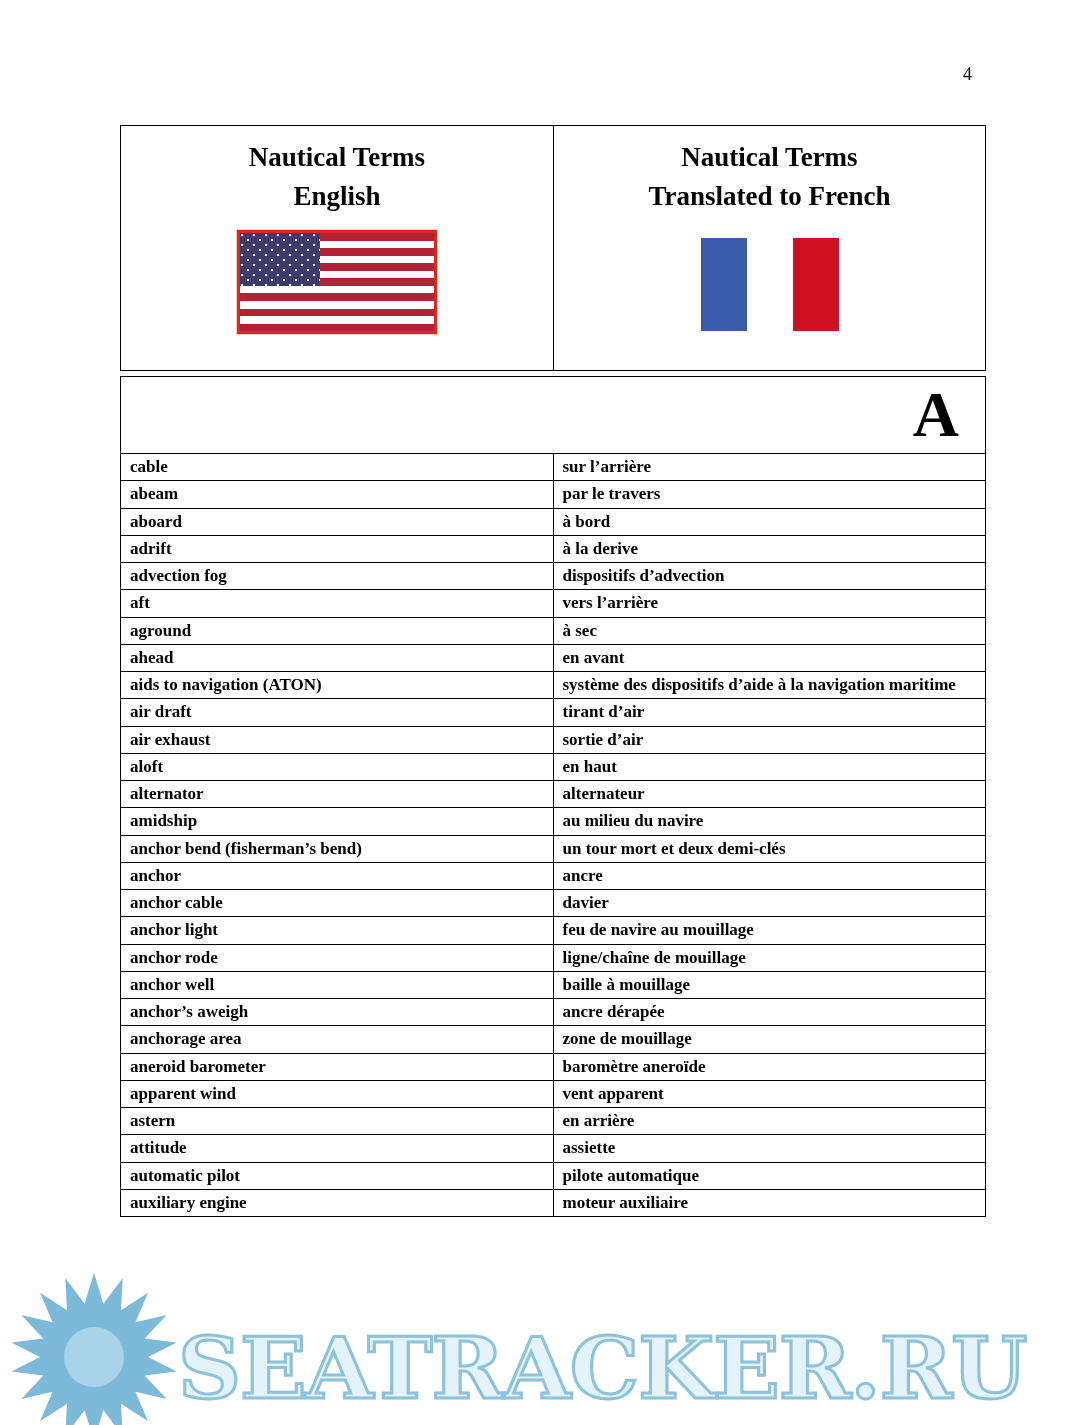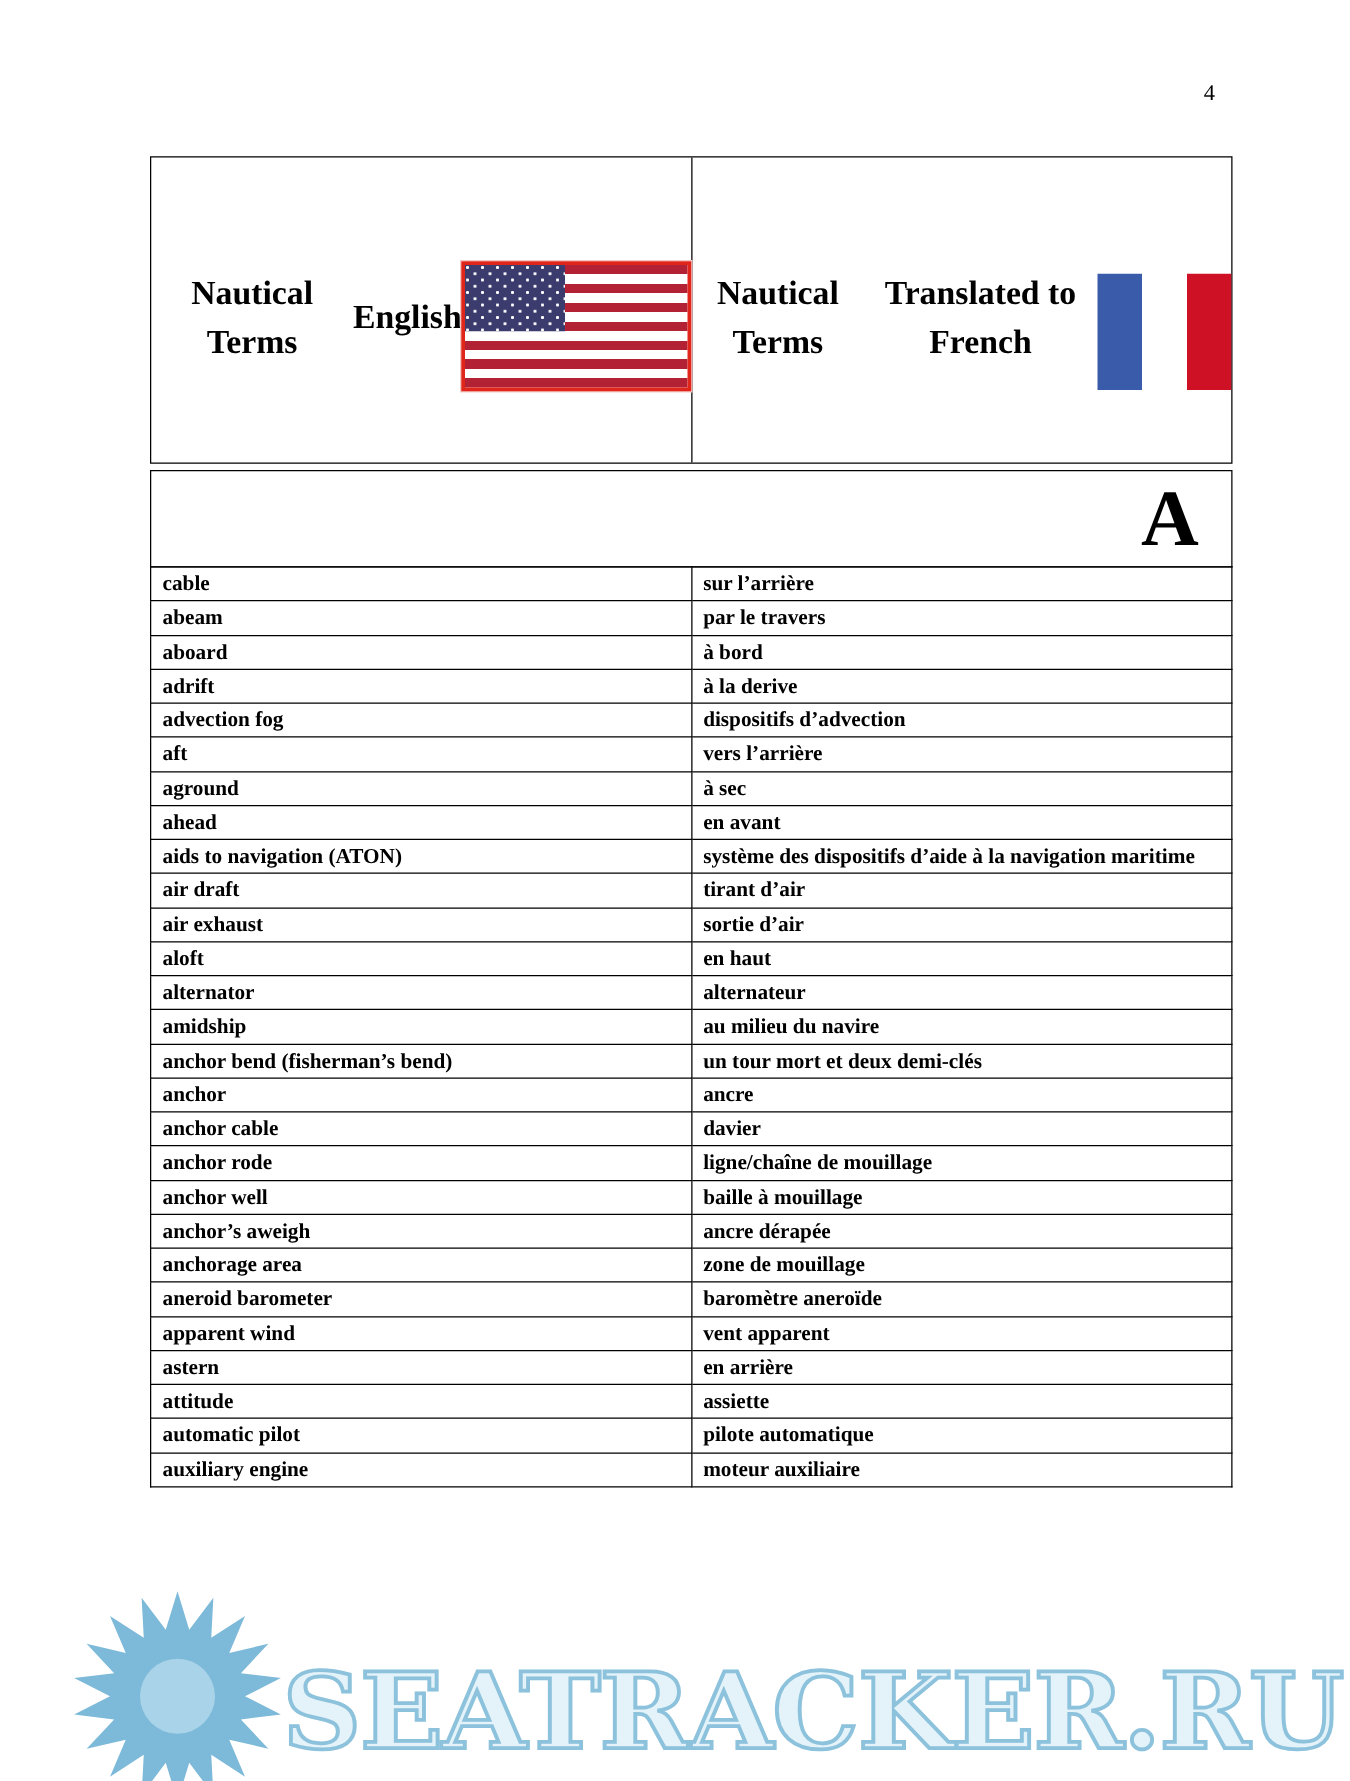--- a/index.html
+++ b/index.html
@@ -16,21 +16,21 @@
     font-size: 18px;
   }
   .doc {
     position: absolute; left: 120px; top: 125px; width: 866px;
   }
   
   .header-row {
     display: flex; border: 1px solid #000; height: 246px;
   }
   .header-cell {
-    width: 50%; display: flex; flex-direction: row; align-items: center;
+    width: 50%; display: flex; flex-direction: column; align-items: center;
     padding-top: 12px;
   }
   .header-cell + .header-cell { border-left: 1px solid #000; }
   .hdr-title { font-size: 27px; font-weight: bold; line-height: 1.45; text-align: center; }
   
   .flag-us {
     position: relative; margin-top: 14px;
     width: 200px; height: 104px;
     border: 3px solid #e0251b;
     background: repeating-linear-gradient(to bottom,
@@ -77,21 +77,20 @@
     line-height: 1.25;
     vertical-align: middle;
     width: 50%;
   }
   
   .watermark {
     position: absolute; left: 0; bottom: 0; width: 964px; height: 170px;
     display: flex; align-items: flex-end;
     pointer-events: none;
     z-index: 5;
-    margin-left: 48px;
   }
   .sun-icon {
     position: absolute; left: 8px; bottom: -18px;
     width: 172px; height: 172px;
   }
   .watermark-text {
     position: absolute; left: 178px; bottom: 14px;
     width: 895px;
     font-family: "DejaVu Serif", serif;
     font-weight: bold;
@@ -196,20 +195,24 @@
         </tr>
         <tr>
           <td>anchor</td>
           <td>ancre</td>
         </tr>
         <tr>
           <td>anchor cable</td>
           <td>davier</td>
         </tr>
         <tr>
+          <td>anchor light</td>
+          <td>feu de navire au mouillage</td>
+        </tr>
+        <tr>
           <td>anchor rode</td>
           <td>ligne/chaîne de mouillage</td>
         </tr>
         <tr>
           <td>anchor well</td>
           <td>baille à mouillage</td>
         </tr>
         <tr>
           <td>anchor’s aweigh</td>
           <td>ancre dérapée</td>

